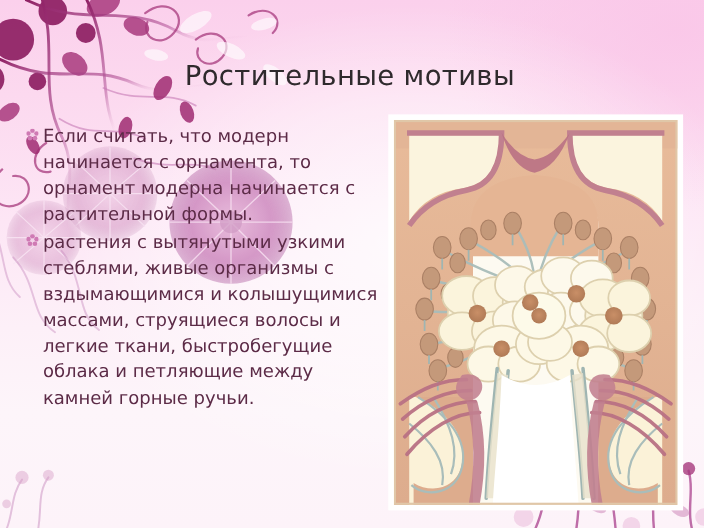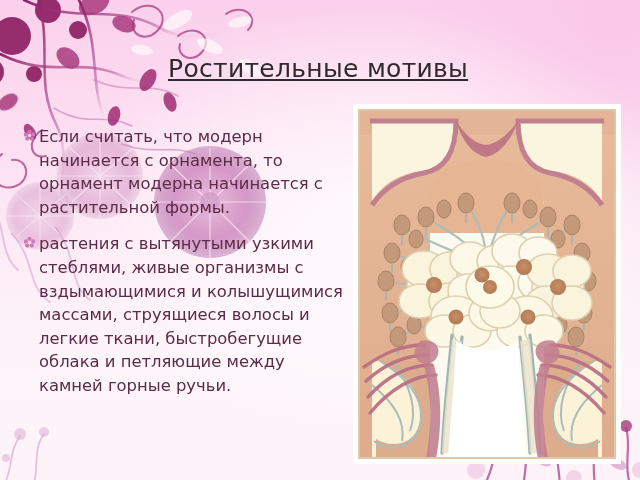--- a/index.html
+++ b/index.html
@@ -57,35 +57,34 @@
     position: absolute;
     left: 168px;
     top: 54px;
     width: 440px;
     font-size: 25px;
     line-height: 30px;
     color: #2f2a2d;
     letter-spacing: 0.3px;
     white-space: nowrap;
     z-index: 6;
-    text-decoration: underline;
   }
 
   
   #bodycol {
     position: absolute;
     left: 24px;
     top: 112px;
     width: 322px;
     z-index: 5;
   }
   .para {
     position: relative;
     padding-left: 15px;
-    margin: 13px 0 2px 0;
+    margin: 0 0 2px 0;
     font-size: 16.4px;
     line-height: 23.6px;
     color: #5c2b47;
   }
   .bullet {
     position: absolute;
     left: 0px;
     top: 5px;
     width: 11px;
     height: 11px;

